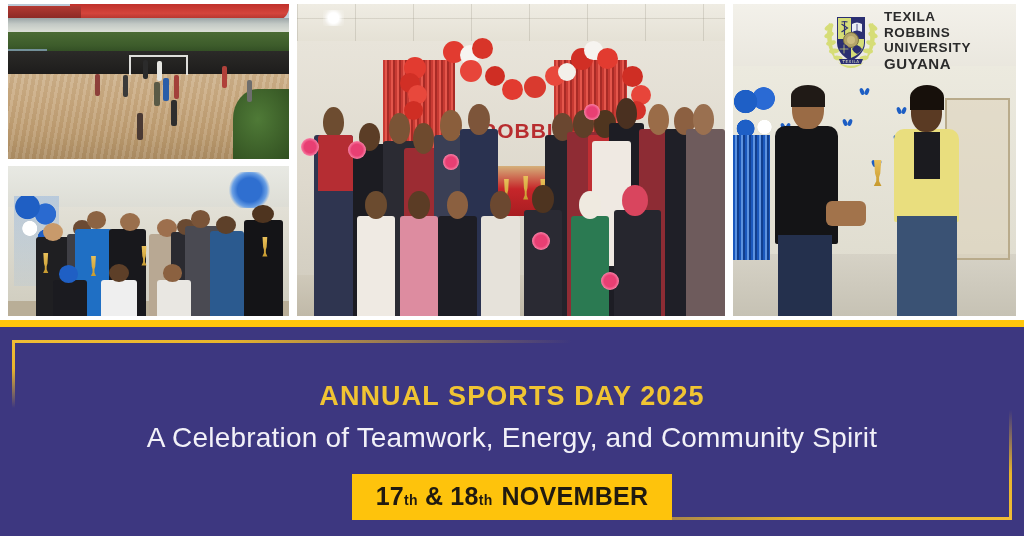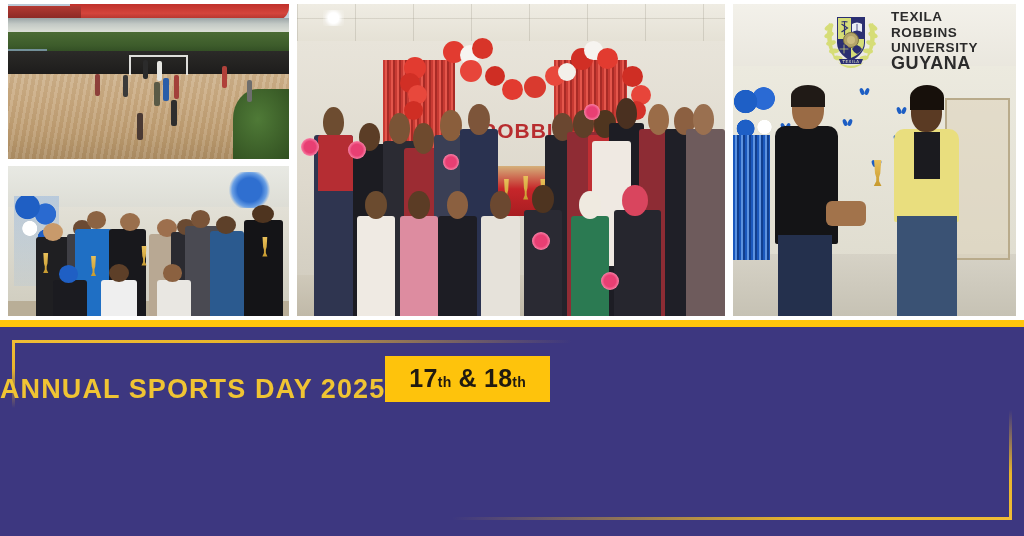--- a/index.html
+++ b/index.html
@@ -201,32 +201,32 @@
   }
   .aw-butterfly::before { left: 0; transform: rotate(-22deg); }
   .aw-butterfly::after { right: 0; transform: rotate(22deg); }
 
   .aw-p { position: absolute; }
   .aw-head { position: absolute; border-radius: 50% 50% 45% 45%; }
 
   
   .aw-logo {
     position: absolute; left: 88px; top: 5px;
-    display: flex; align-items: center; gap: 10px;
+    display: flex; align-items: center; gap: 3px;
   }
   .aw-crest { width: 60px; height: 62px; position: relative; }
   .aw-logo-text {
     font-family: "Liberation Sans", sans-serif;
     color: #2b2b2b;
     font-size: 13.5px;
     line-height: 15.5px;
     letter-spacing: .6px;
     font-weight: 600;
   }
-  .aw-logo-text .small { font-size: 18px; }
+  .aw-logo-text .small { font-size: 15px; }
 
   
   #gold-strip {
     position: absolute; left: 0; top: 320px;
     width: 1024px; height: 7px;
     background: #ffc60b;
   }
 
   
   #banner {
@@ -242,22 +242,22 @@
   #frame-top    { left: 12px;  top: 13px;  width: 560px; height: 3px;
                   background: linear-gradient(90deg,#f0bd36 0%, #e9b52c 38%, rgba(233,181,44,0) 100%); }
   #frame-left   { left: 12px;  top: 13px;  width: 3px;   height: 68px;
                   background: linear-gradient(180deg,#f0bd36 0%, #e9b52c 42%, rgba(233,181,44,0) 100%); }
   #frame-bottom { right: 12px; bottom: 16px; width: 560px; height: 3px;
                   background: linear-gradient(270deg,#f0bd36 0%, #e9b52c 38%, rgba(233,181,44,0) 100%); }
   #frame-right  { right: 12px; bottom: 16px; width: 3px;  height: 110px;
                   background: linear-gradient(0deg,#f0bd36 0%, #e9b52c 42%, rgba(233,181,44,0) 100%); }
 
   .banner-inner {
-    position: absolute; left: 0; right: 0; top: 6px;
-    display: flex; flex-direction: row; align-items: center;
+    position: absolute; left: 0; right: 0; top: 13px;
+    display: flex; flex-direction: column; align-items: center;
   }
 
   #banner-title {
     margin-top: 41px;
     font-family: "Liberation Sans", sans-serif;
     font-size: 27px;
     font-weight: 700;
     letter-spacing: 1.1px;
     color: #f0c433;
     white-space: nowrap;
@@ -538,24 +538,26 @@
 
   <div id="banner">
     <div class="frame-line" id="frame-top"></div>
     <div class="frame-line" id="frame-left"></div>
     <div class="frame-line" id="frame-bottom"></div>
     <div class="frame-line" id="frame-right"></div>
 
     <div class="banner-inner">
       <div id="banner-title">ANNUAL SPORTS DAY 2025</div>
 
+      <div id="banner-subtitle">A Celebration of Teamwork, Energy, and Community Spirit</div>
 
       <div id="date-chip">
         <span>17</span>
           <sup>th</sup>
           <span style="margin:0 7px;">&amp;</span>
           <span>18</span>
           <sup>th</sup>
+          <span style="margin-left:9px;">NOVEMBER</span>
       </div>
     </div>
   </div>
 
 </div>
 
 </body></html>

